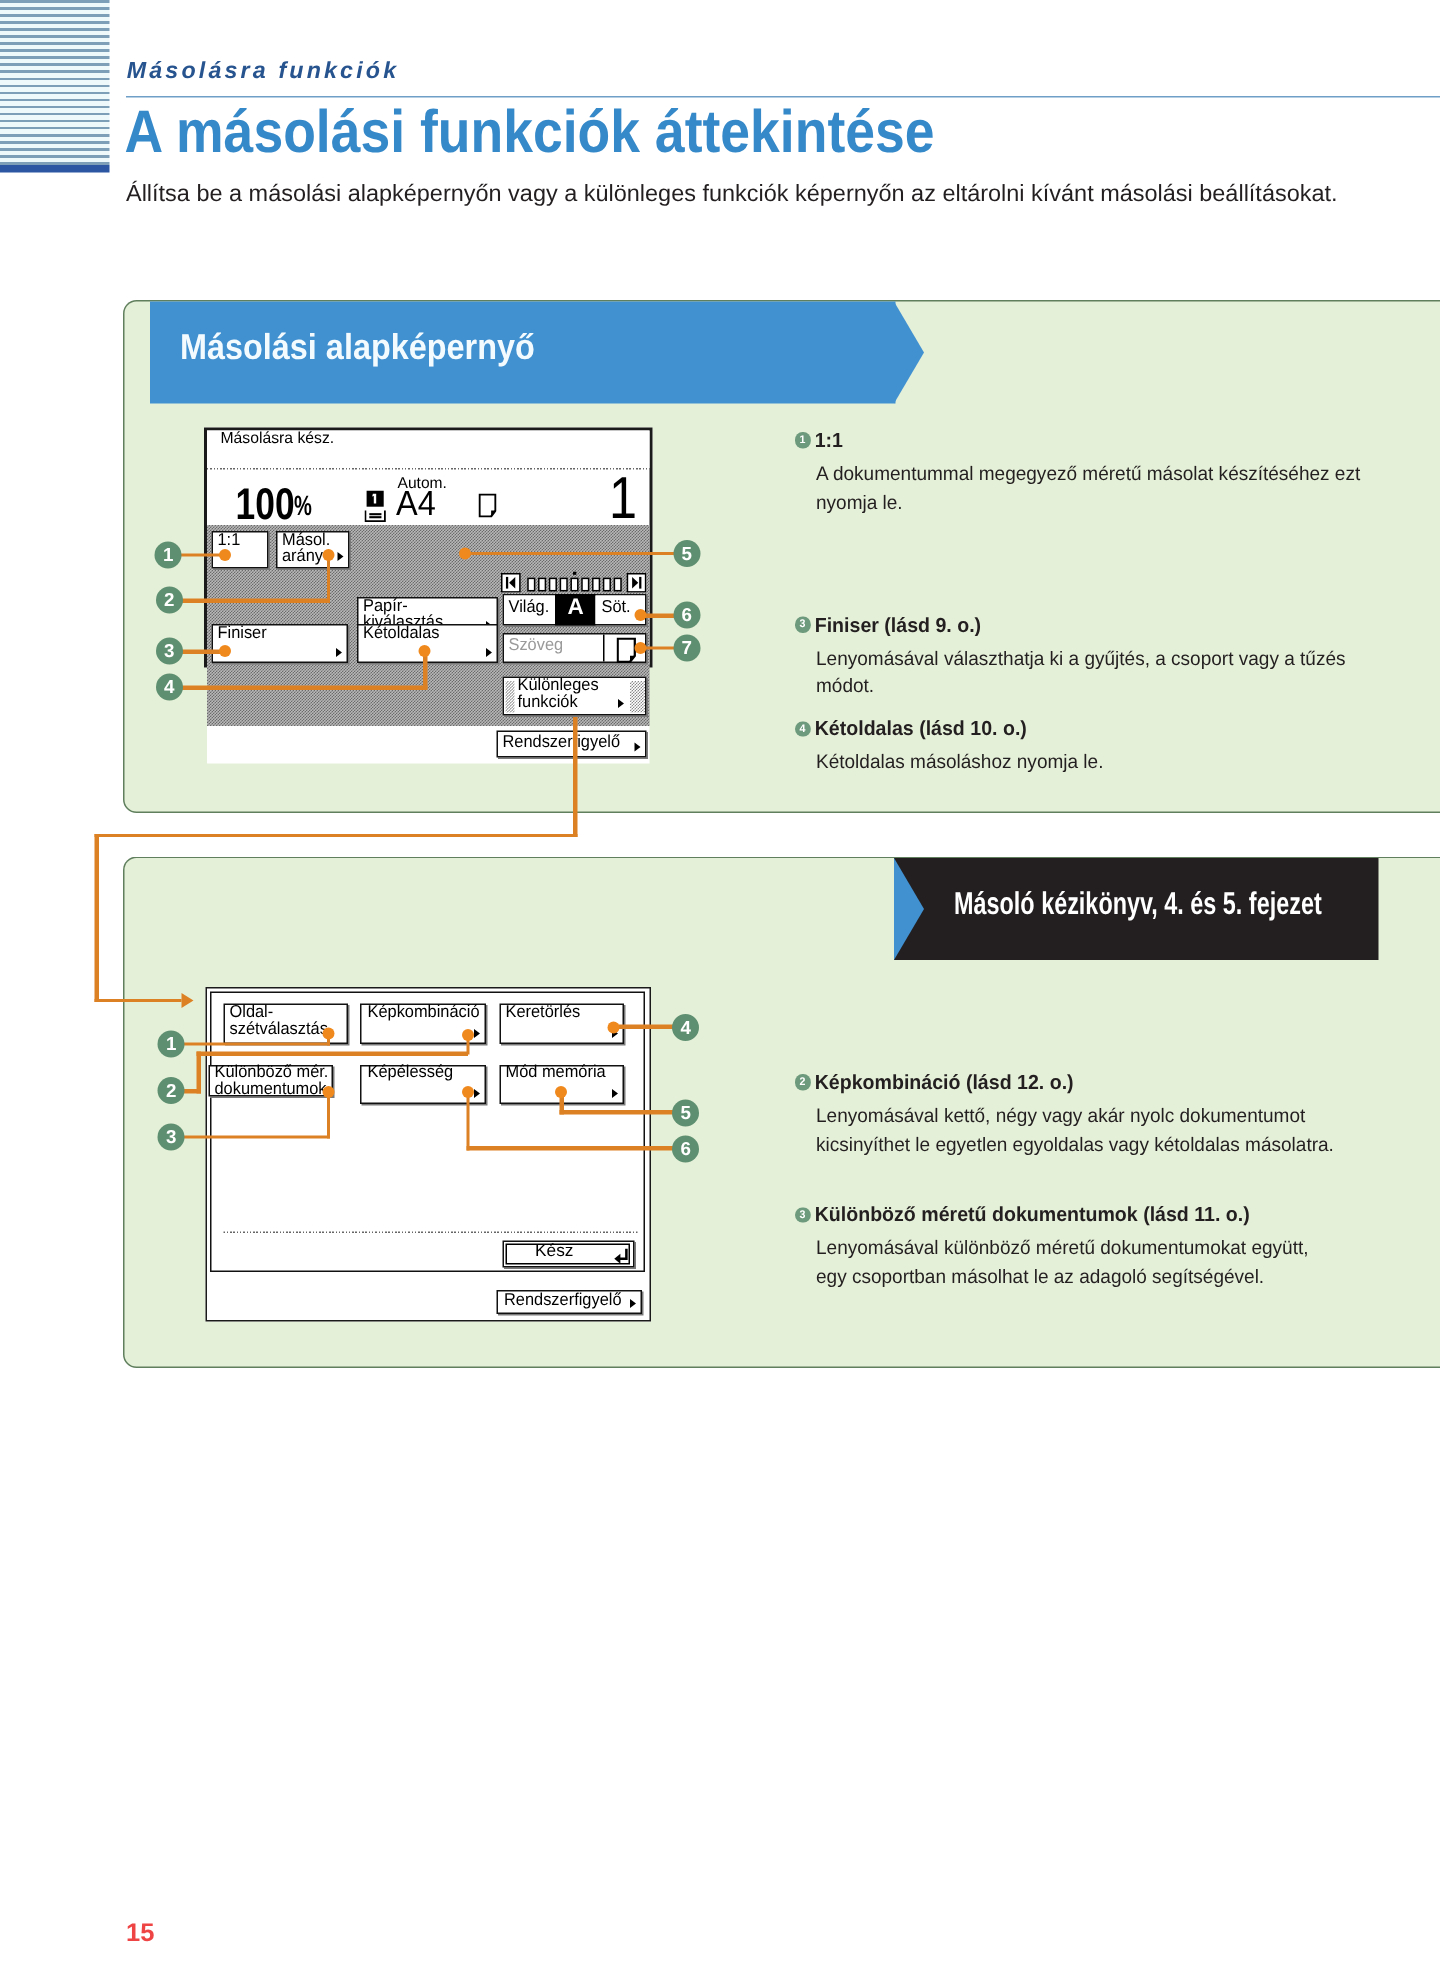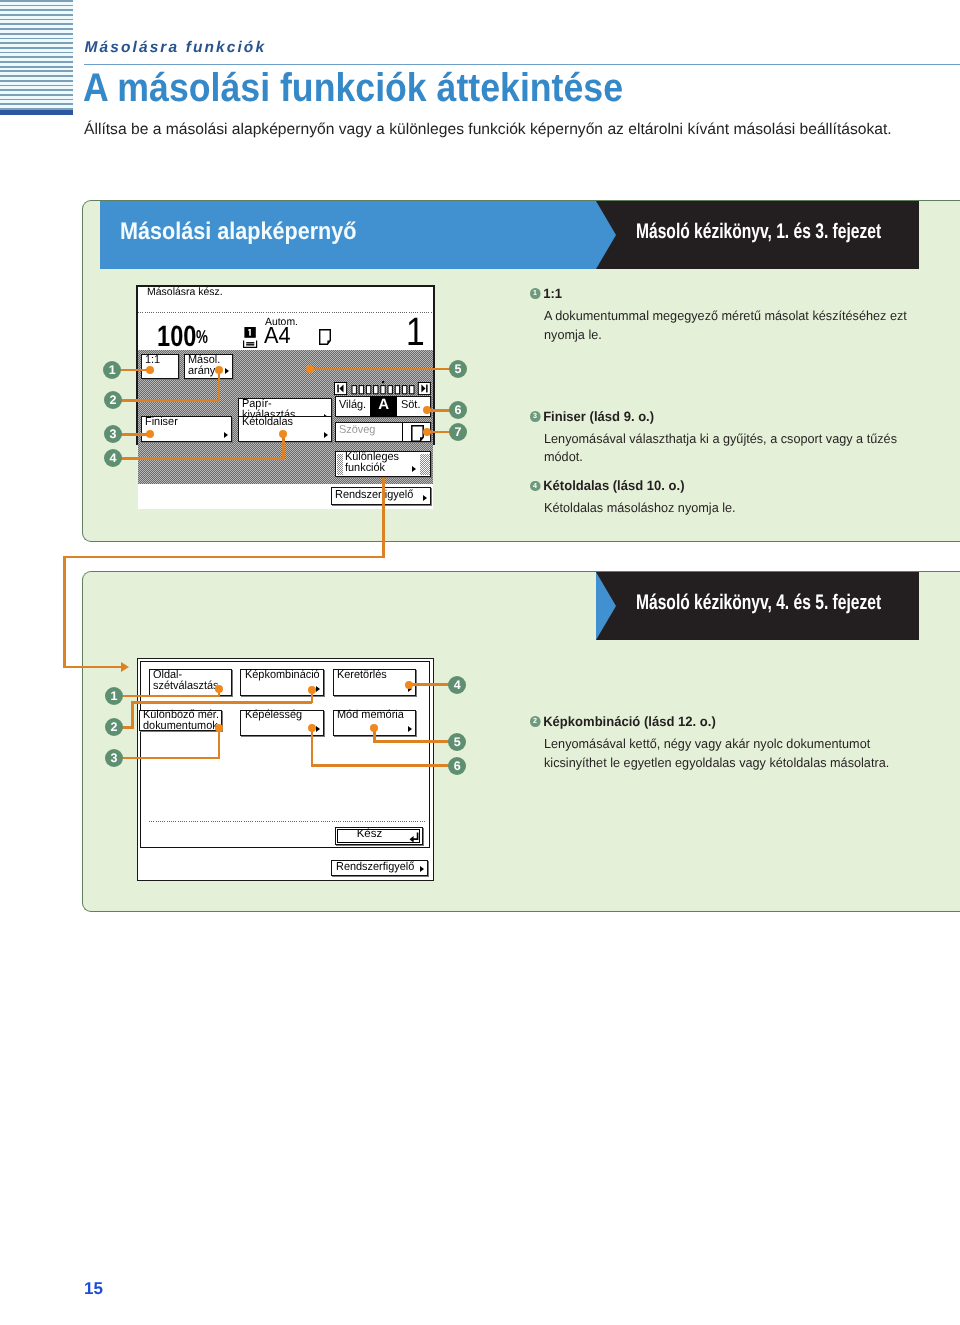--- a/index.html
+++ b/index.html
@@ -62,40 +62,37 @@
        linear-gradient(45deg,#6b6b6b 25%,transparent 25%,transparent 75%,#6b6b6b 75%),
        linear-gradient(45deg,#6b6b6b 25%,transparent 25%,transparent 75%,#6b6b6b 75%);
      background-size:2px 2px;background-position:0 0,1px 1px;}
   .btn{position:absolute;background:#ffffff;border:1px solid #111;box-sizing:border-box;
        box-shadow:1px 1px 0 0 #7a7a7a;}
   .btn .t{position:absolute;left:3.4px;top:-0.3px;font-size:11.5px;color:#000;line-height:11.2px;
           white-space:pre;transform:scaleX(.95);transform-origin:0 0;}
   .tri{position:absolute;width:0;height:0;border-top:3.2px solid transparent;border-bottom:3.2px solid transparent;border-left:4px solid #000;}
   .lcdtxt{position:absolute;font-size:11px;color:#000;white-space:nowrap;line-height:11px;}
 
-  .pgnum{position:absolute;left:84px;top:1279px;font-size:17px;font-weight:bold;color:#1d4ed8;}
+  .pgnum{position:absolute;left:84px;top:1279px;font-size:17px;font-weight:bold;color:#ef4444;}
 </style>
 </head>
 <body>
 
 <div class="page">
 
   <div class="stripes"></div>
   <div class="stripes-bottom"></div>
   <div class="rule"></div>
   <div class="eyebrow">Másolásra funkciók</div>
   <div class="title">A másolási funkciók áttekintése</div>
   <div class="subtitle">Állítsa be a másolási alapképernyőn vagy a különleges funkciók képernyőn az eltárolni kívánt másolási beállításokat.</div>
 
   <div class="panel" style="left:82px;top:200px;width:878px;height:340px;"></div>
   <div class="bluebar" style="left:100px;top:201px;width:497px;">
     <div class="lbl">Másolási alapképernyő</div>
-  </div>
-  <div class="blackbar" style="left:596px;top:201px;width:323px;">
-    <div class="lbl" style="left:40px;">Másoló kézikönyv, 1. és 3. fejezet</div>
   </div>
   <div class="arrowhead" style="left:596px;top:201px;"></div>
 
   <div class="lcd" style="left:136px;top:285px;width:299px;height:160px;padding-left:26px;">
     <div style="position:absolute;left:0;top:0;width:295px;height:25px;background:#fff;"></div>
     <div class="lcdtxt" style="left:9.1px;top:0.3px;font-size:10.6px;transform:scaleX(.99);transform-origin:0 0;">Másolásra kész.</div>
     <div style="position:absolute;left:0;top:25px;width:295px;height:1px;
          background:repeating-linear-gradient(to right,#666 0 1px,transparent 1px 2.2px);"></div>
 
     <div class="lcdtxt" style="left:18.5px;top:34.6px;font-size:29.5px;line-height:29.5px;font-weight:bold;transform:scaleX(.8);transform-origin:0 0;">100</div>
@@ -350,15 +347,20 @@
     <div class="circ" style="left:448.2px;top:732.7px;">5</div>
     <div class="circ" style="left:448.2px;top:756.6px;">6</div>
   </div>
 
   <div class="txtcol" style="left:0;top:0;width:960px;height:0;"></div>
   <div class="item" style="left:530px;top:715px;width:405px;">
     <div class="h"><span class="minicirc">2</span><span>Képkombináció (lásd 12. o.)</span></div>
     <div class="b">Lenyomásával kettő, négy vagy akár nyolc dokumentumot</div>
     <div class="b">kicsinyíthet le egyetlen egyoldalas vagy kétoldalas másolatra.</div>
   </div>
+  <div class="item" style="left:530px;top:803.3px;width:405px;">
+    <div class="h"><span class="minicirc">3</span><span>Különböző méretű dokumentumok (lásd 11. o.)</span></div>
+    <div class="b">Lenyomásával különböző méretű dokumentumokat együtt,</div>
+    <div class="b">egy csoportban másolhat le az adagoló segítségével.</div>
+  </div>
 
   <div class="pgnum">15</div>
 </div>
 
 </body></html>

